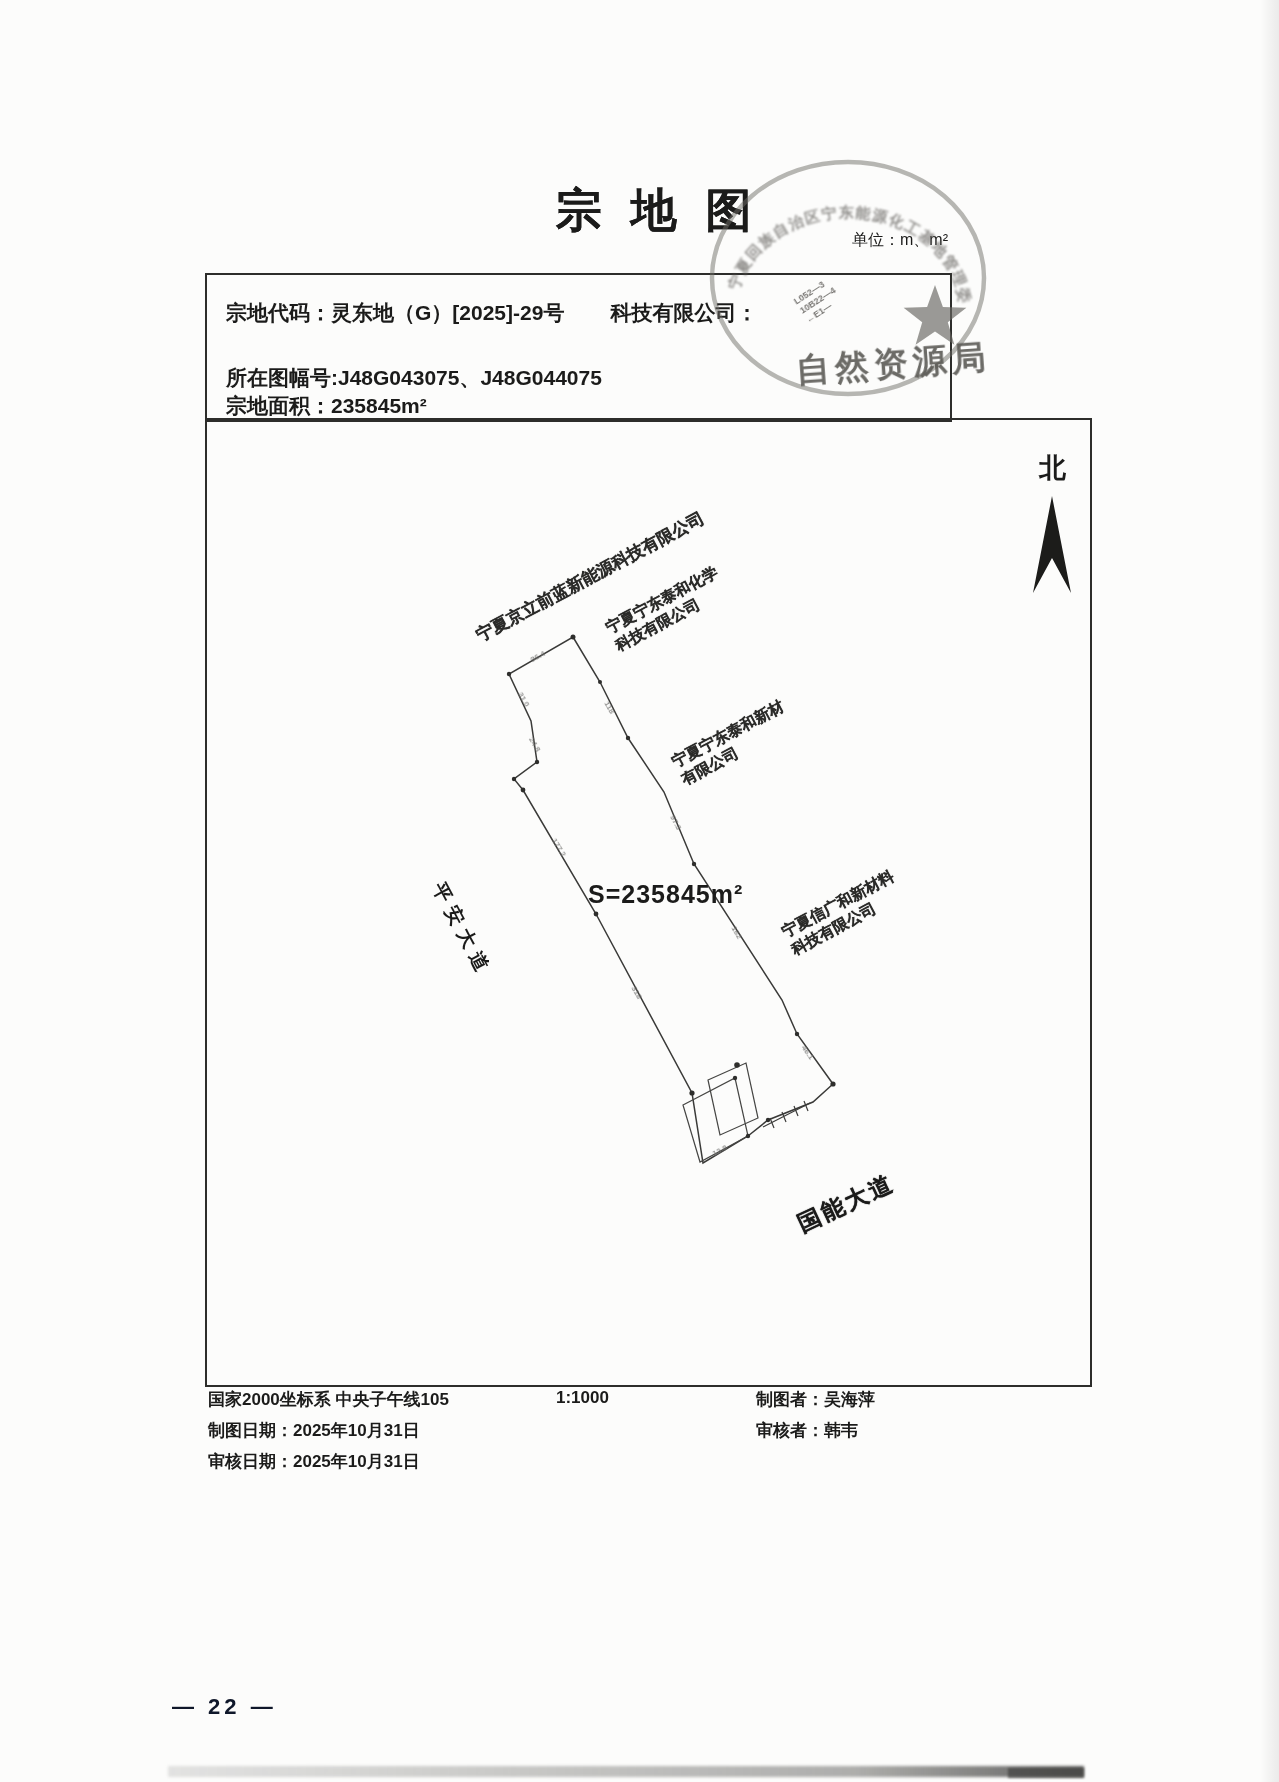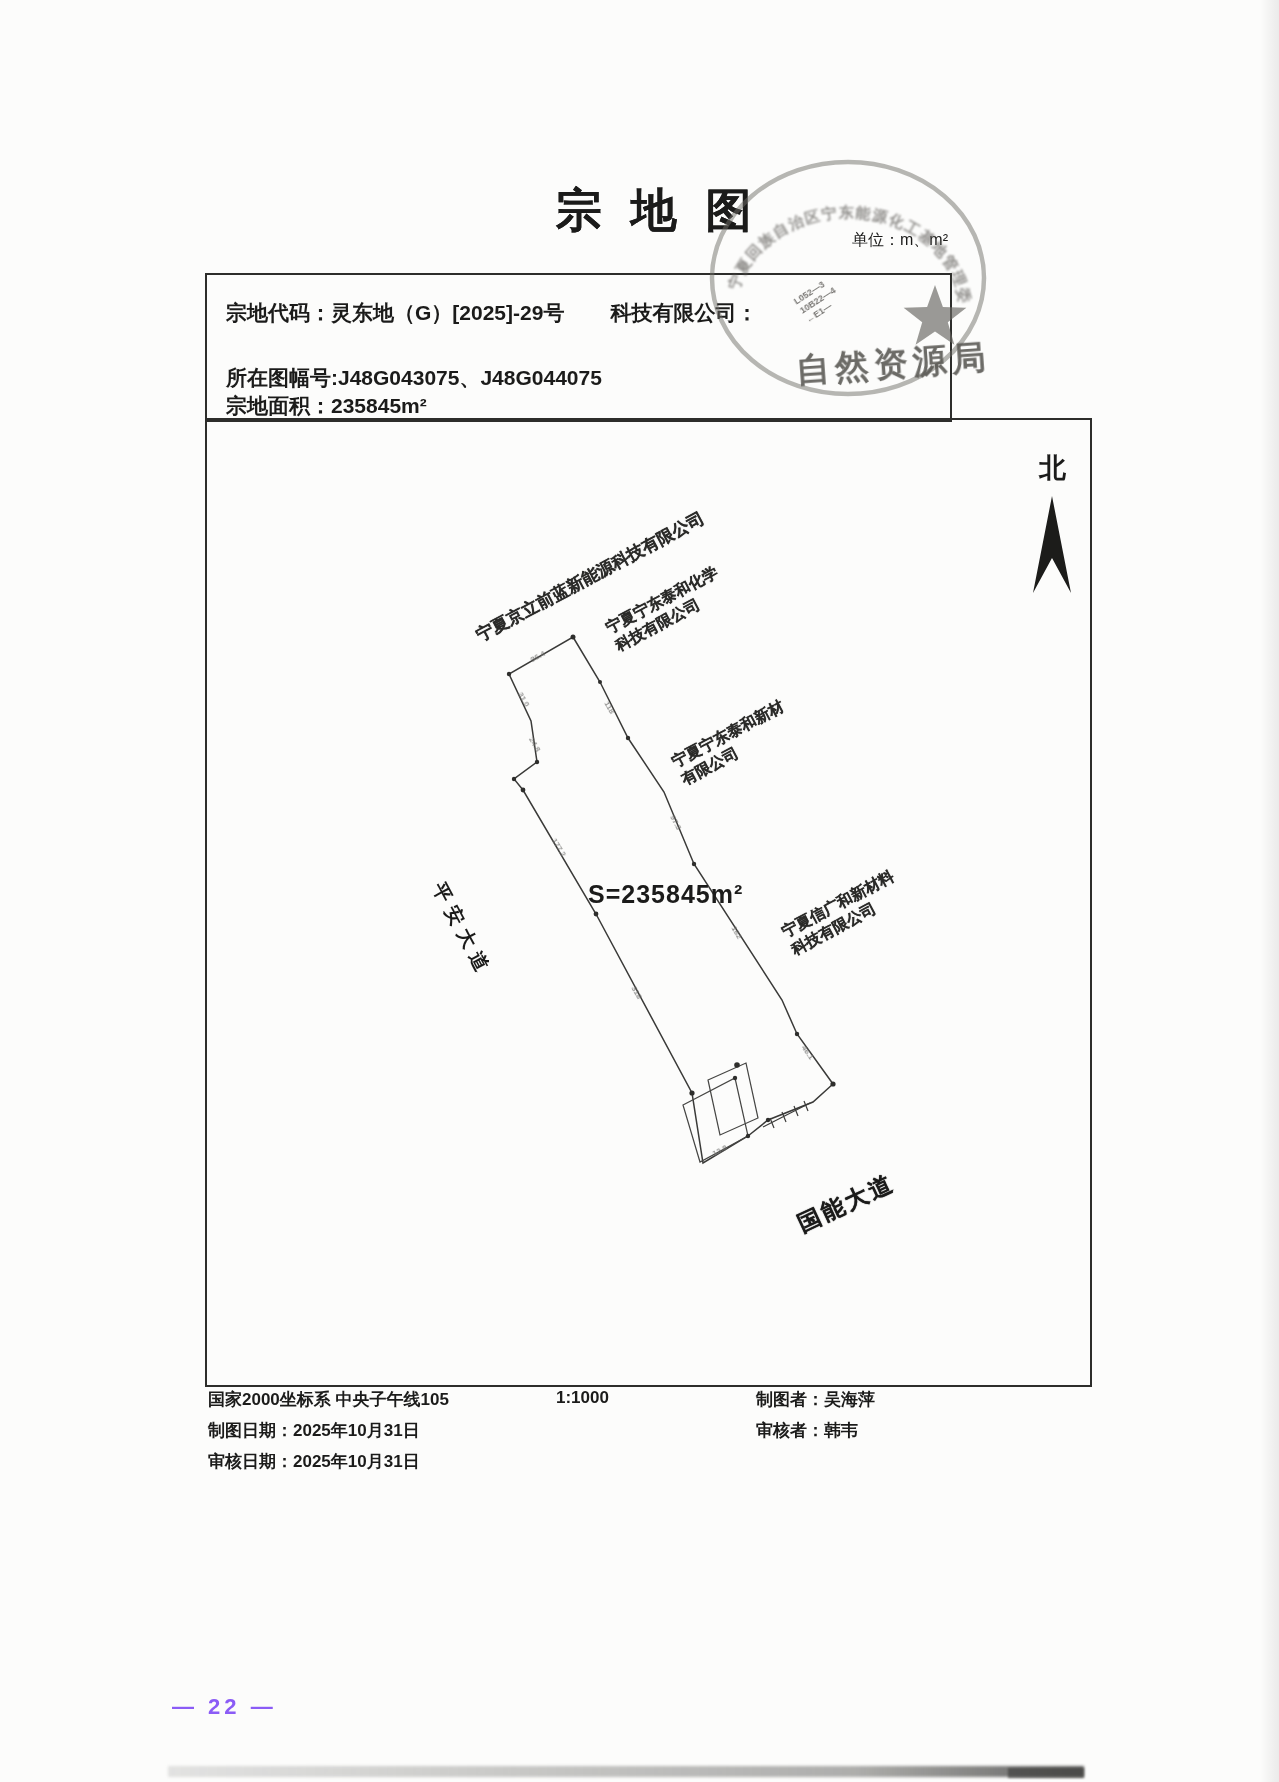--- a/index.html
+++ b/index.html
@@ -36,21 +36,21 @@
   .n4{left:788px;top:922px;font-size:15.5px;transform:rotate(-28deg);transform-origin:left center;}
   .s-label{left:588px;top:880px;font-size:25px;font-weight:700;letter-spacing:1px;text-align:right;}
   .road-west{left:449px;top:878px;font-size:19px;font-weight:700;letter-spacing:7px;
     transform:rotate(62deg);transform-origin:left top;}
   .road-south{left:799px;top:1210px;font-size:23px;font-weight:700;letter-spacing:3px;
     transform:rotate(-25deg);transform-origin:left center;text-shadow:0 0 1px #222;}
   
   .dm{font-size:8px;color:#6f6f6d;opacity:.75;filter:blur(.4px);font-weight:700;}
   
   .foot{font-size:17px;font-weight:700;}
-  .pageno{left:172px;top:1694px;font-size:22px;font-weight:700;letter-spacing:4px;color:#8b5cf6;}
+  .pageno{left:172px;top:1694px;font-size:22px;font-weight:700;letter-spacing:4px;color:#0f172a;}
   .svg-layer{left:0;top:0;pointer-events:none;}
   
   .scan-bar{left:168px;top:1766px;width:916px;height:11px;filter:blur(1.6px);
     background:linear-gradient(90deg,rgba(125,125,122,.2),rgba(95,95,92,.5) 75%,rgba(70,70,68,.85));}
   .scan-blob{left:1008px;top:1768px;width:76px;height:10px;background:rgba(62,62,60,.65);filter:blur(1.2px);}
   .scan-right{left:1260px;top:0;width:19px;height:1782px;
     background:linear-gradient(90deg,rgba(0,0,0,0),rgba(0,0,0,.07));}
 </style>
 </head>
 <body>

